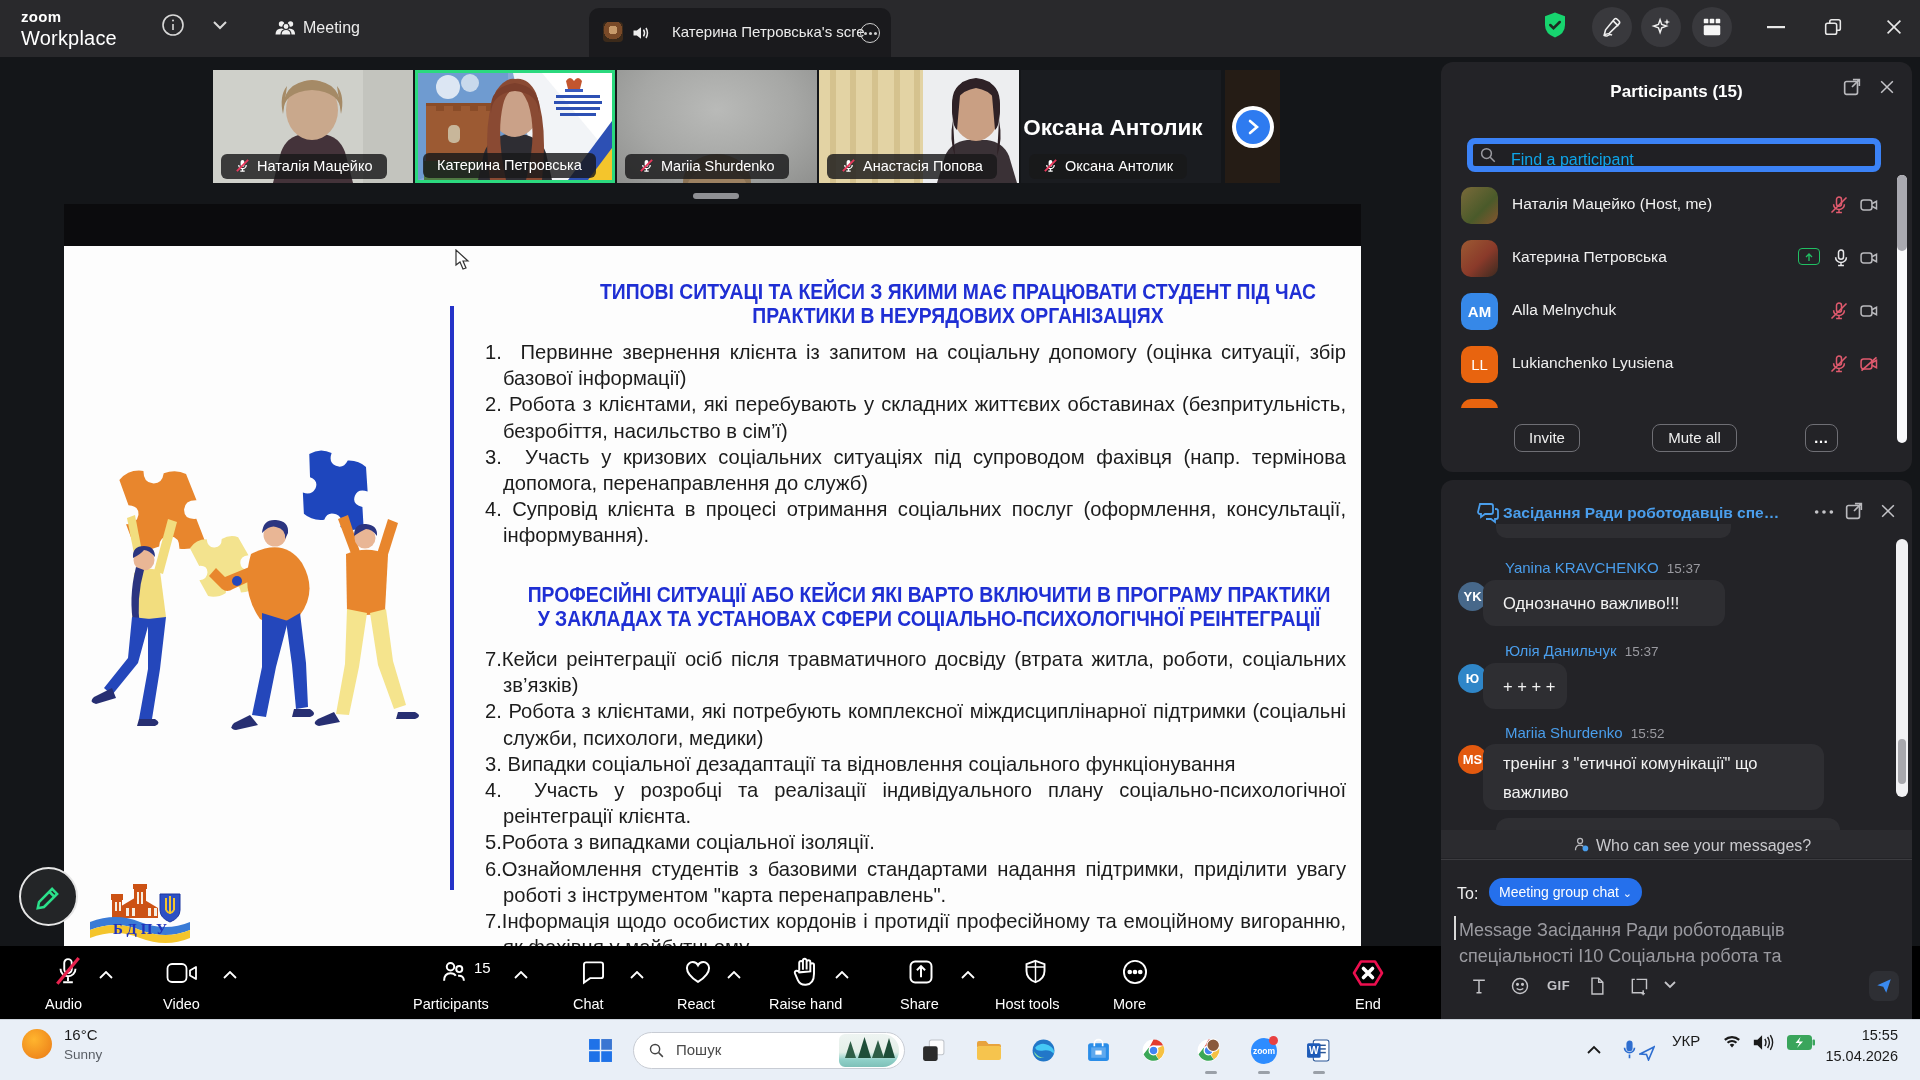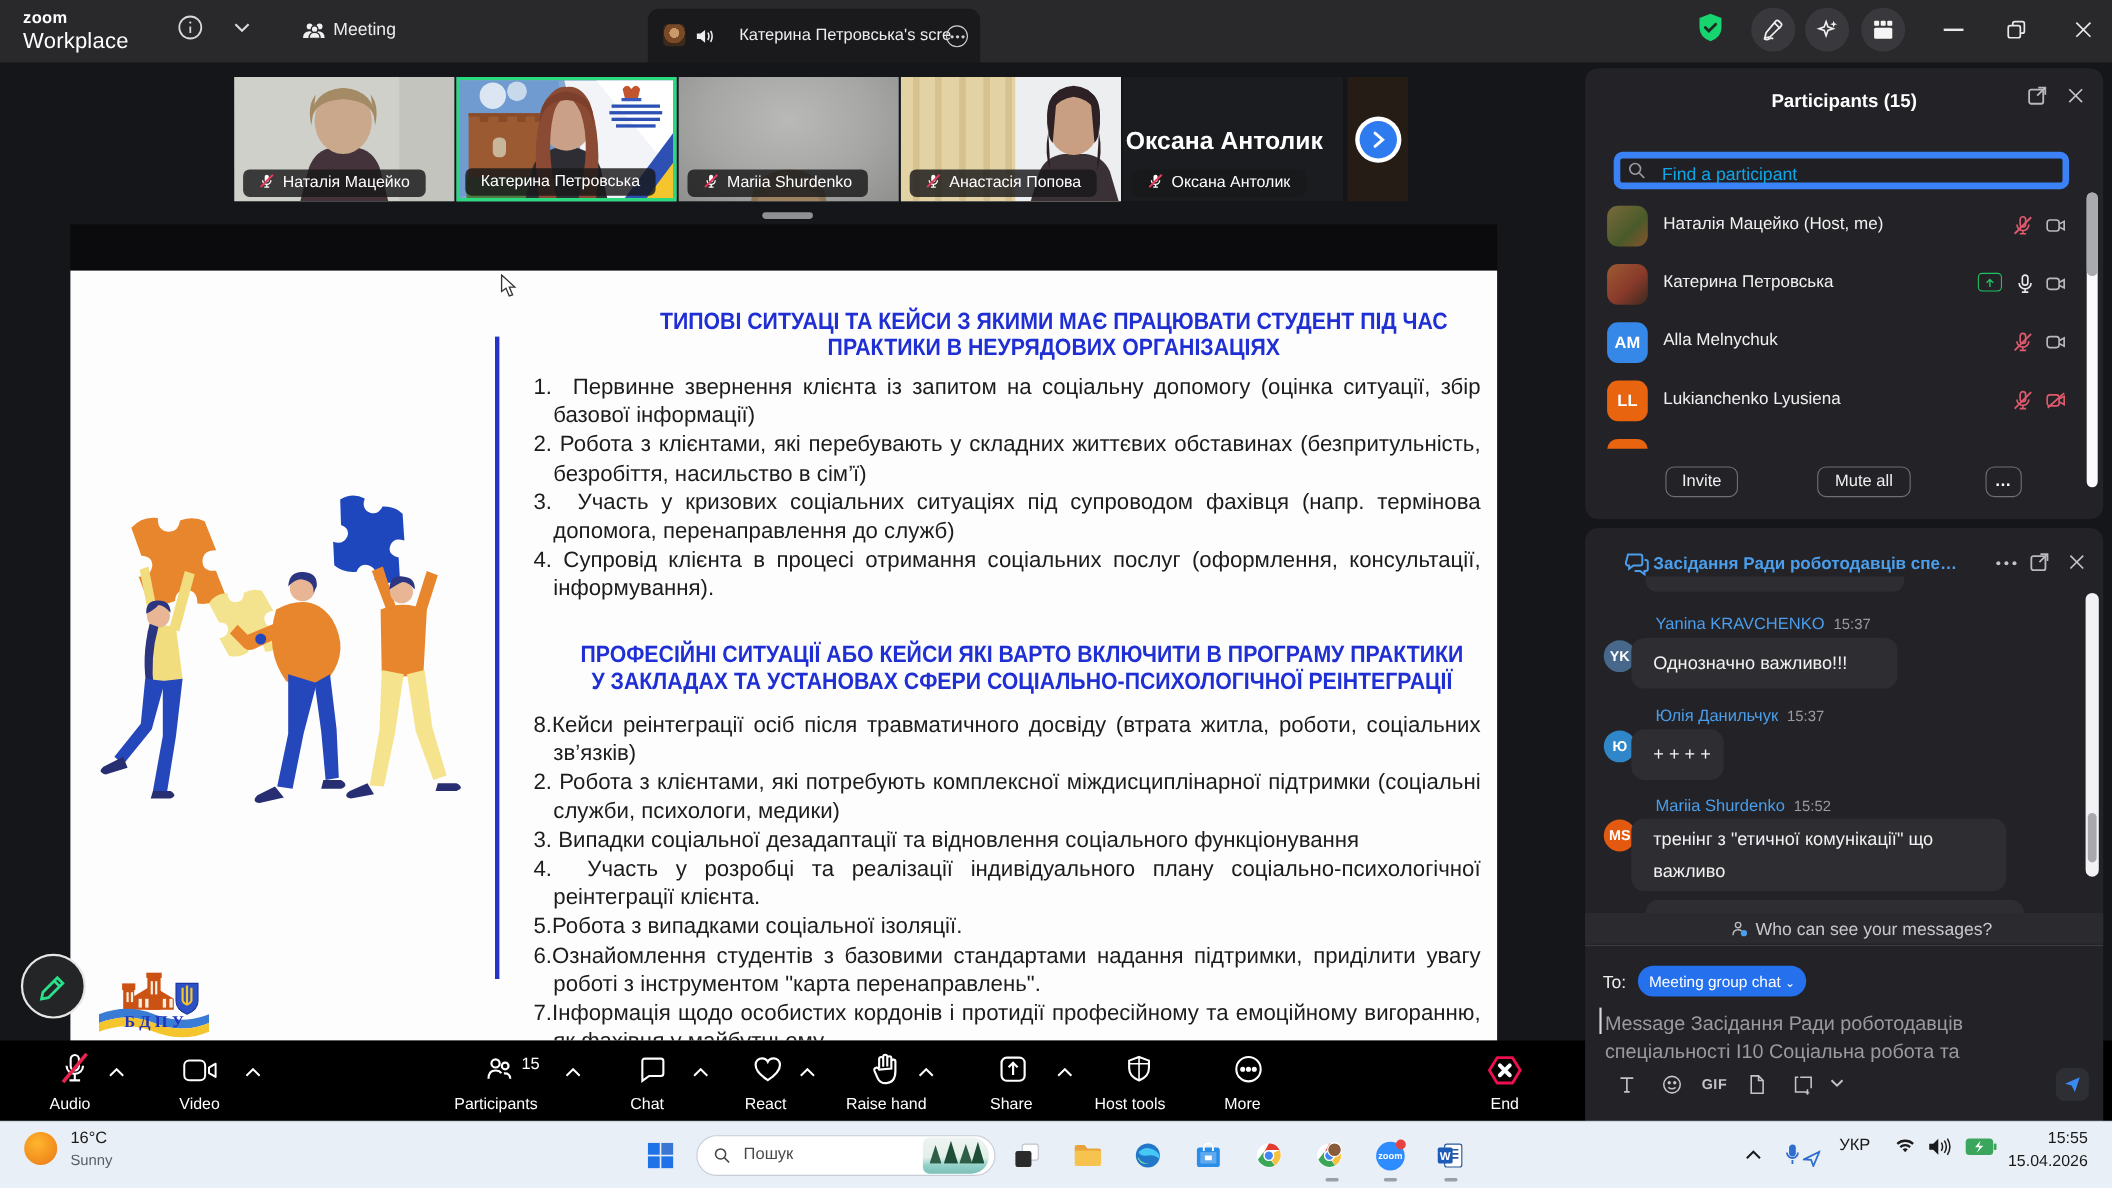--- a/index.html
+++ b/index.html
@@ -248,21 +248,21 @@
       <div class="jl">2.&nbsp;Робота з клієнтами, які перебувають у складних життєвих обставинах (безпритульність,</div>
       <div class="cl">безробіття, насильство в сім’ї)</div>
       <div class="jl">3.&nbsp; Участь у кризових соціальних ситуаціях під супроводом фахівця (напр. термінова</div>
       <div class="cl">допомога, перенаправлення до служб)</div>
       <div class="jl">4.&nbsp;Супровід клієнта в процесі отримання соціальних послуг (оформлення, консультації,</div>
       <div class="cl">інформування).</div>
     </div>
     <div class="shline" style="left:865px;top:336px;">ПРОФЕСІЙНІ СИТУАЦІЇ АБО КЕЙСИ ЯКІ ВАРТО ВКЛЮЧИТИ В ПРОГРАМУ ПРАКТИКИ</div>
     <div class="shline" style="left:865px;top:360px;">У ЗАКЛАДАХ ТА УСТАНОВАХ СФЕРИ СОЦІАЛЬНО-ПСИХОЛОГІЧНОЇ РЕІНТЕГРАЦІЇ</div>
     <div class="slist" style="top:400px;">
-      <div class="jl">8.Кейси реінтеграції осіб після травматичного досвіду (втрата житла, роботи, соціальних</div>
+      <div class="jl">7.Кейси реінтеграції осіб після травматичного досвіду (втрата житла, роботи, соціальних</div>
       <div class="cl">зв’язків)</div>
       <div class="jl">2.&nbsp;Робота з клієнтами, які потребують комплексної міждисциплінарної підтримки (соціальні</div>
       <div class="cl">служби, психологи, медики)</div>
       <div>3.&nbsp;Випадки соціальної дезадаптації та відновлення соціального функціонування</div>
       <div class="jl">4.&nbsp; Участь у розробці та реалізації індивідуального плану соціально-психологічної</div>
       <div class="cl">реінтеграції клієнта.</div>
       <div>5.Робота з випадками соціальної ізоляції.</div>
       <div class="jl">6.Ознайомлення студентів з базовими стандартами надання підтримки, приділити увагу</div>
       <div class="cl">роботі з інструментом "карта перенаправлень".</div>
       <div class="jl">7.Інформація щодо особистих кордонів і протидії професійному та емоційному вигоранню,</div>
@@ -408,21 +408,21 @@
             <path d="M5.5 11 a6.5 6.5 0 0 0 13 0 M12 17.5 v3.5 M8.5 21 h7"></path>
           </g>
           <line x1="3" y1="21" x2="21" y2="3" stroke="#e05a6e" stroke-width="2"></line>
         </svg>
         <svg class="pic2" viewBox="0 0 24 24" fill="none" stroke="#b9b9bd" stroke-width="1.8">
           <rect x="2.5" y="6" width="13" height="12" rx="3"></rect>
           <path d="M15.5 10.5 L21 7.5 V16.5 L15.5 13.5"></path>
         </svg>
       </div>
     <div class="prow" style="top:279px">
-        <div class="pav" style="background:#e8640f;color:#fff;text-align:center;line-height:37px;font-size:15px;font-weight:bold;">LL</div>
+        <div class="pav" style="background:#e8640f;color:#fff;text-align:center;line-height:37px;font-size:15px;font-weight:normal;">LL</div>
         <div class="pname">Lukianchenko Lyusiena</div>
         <svg class="pic1" viewBox="0 0 24 24">
           <g fill="none" stroke="#e05a6e" stroke-width="1.8">
             <rect x="9" y="2.5" width="6" height="11" rx="3"></rect>
             <path d="M5.5 11 a6.5 6.5 0 0 0 13 0 M12 17.5 v3.5 M8.5 21 h7"></path>
           </g>
           <line x1="3" y1="21" x2="21" y2="3" stroke="#e05a6e" stroke-width="2"></line>
         </svg>
         <svg class="pic2" viewBox="0 0 24 24" fill="none" stroke="#e05a6e" stroke-width="1.8">
           <rect x="2.5" y="6" width="13" height="12" rx="3"></rect>

